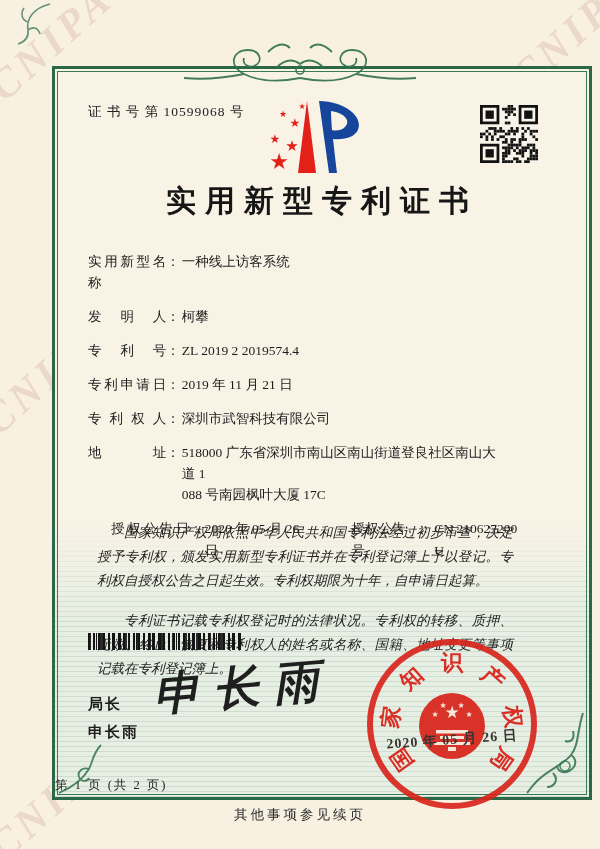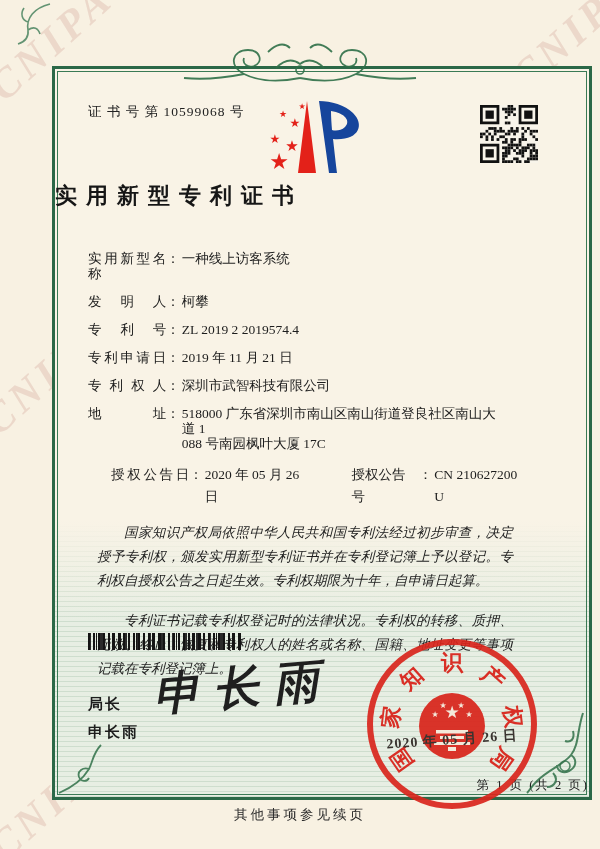--- a/index.html
+++ b/index.html
@@ -16,25 +16,25 @@
          background:
            linear-gradient(180deg, rgba(249,243,230,1) 0%, rgba(249,243,230,1) 62%, rgba(249,243,230,0) 76%),
            repeating-linear-gradient(0deg, rgba(141,178,150,0.28) 0 1px, rgba(141,178,150,0) 1px 5px),
            #e7eee3; padding-left: 40px;}
   .frame-inner{position:absolute;inset:2px;border:1px solid #3a7a55;}
 
   .abs{position:absolute;}
 
   .cert-no{left:33px;top:34px;font-size:13.5px;letter-spacing:1px;color:#222;}
 
-  .title{left:0;top:112px;width:100%;font-size:22px;font-weight:bold;
+  .title{left:0;top:112px;width:100%;text-align:center;font-size:30px;font-weight:bold;
          letter-spacing:9px;color:#161616;}
 
   .fields{left:33px;top:182px;width:442px;font-size:13.5px;color:#1d1d1d;}
-  .field-row{display:flex;margin-bottom:13px;line-height:15px;}
+  .field-row{display:flex;margin-bottom:13px;line-height:21px;}
   .flabel{display:inline-block;width:5.8em;text-align:justify;text-align-last:justify;flex:none;}
   .colon{flex:none;}
   .fvalue{margin-left:2px;}
   .addr-val{width:318px;}
   .grant-row{display:flex;line-height:22px;margin-left:23px;}
   .grant-pair{display:flex;}
   .grant-pair.second{margin-left:36px;}
 
   .paras{left:26px;top:436px;width:448px;font-size:13.5px;line-height:1.78;color:#222;
          text-align:justify;font-style:italic;}
@@ -44,21 +44,21 @@
     background:
       repeating-linear-gradient(90deg,#141414 0 2px,transparent 2px 5px),
       repeating-linear-gradient(90deg,#141414 0 1px,transparent 1px 8px),
       repeating-linear-gradient(90deg,#2a2a2a 0 3px,transparent 3px 12px);}
 
   .official-title{left:33px;top:626px;font-size:15px;font-weight:bold;color:#1d1d1d;letter-spacing:2px;}
   .official-name{left:33px;top:654px;font-size:15px;font-weight:bold;color:#1d1d1d;letter-spacing:2px;}
   .signature{left:98px;top:588px;font-size:46px;font-weight:bold;font-style:italic;color:#1f1f1f;
              letter-spacing:14px;transform:rotate(-5deg);white-space:nowrap;}
 
-  .page-num{left:0;top:708px;width:100%;text-align:right;font-size:12.5px;color:#222;letter-spacing:2px;}
+  .page-num{left:0;top:708px;width:100%;text-align:left;font-size:12.5px;color:#222;letter-spacing:2px;}
 
   .seal{position:absolute;left:362px;top:634px;width:180px;height:180px;z-index:5;}
   .seal-date{position:absolute;left:362px;top:731px;width:180px;text-align:center;font-size:14px;
              font-weight:bold;color:#3a3430;letter-spacing:1px;transform:rotate(-4deg);z-index:6;white-space:nowrap;}
 
   .note{position:absolute;left:0;top:806px;width:100%;text-align:center;font-size:13.5px;color:#2a2a2a;
         letter-spacing:3px;z-index:2;}
 
   .logo{left:200px;top:26px;width:110px;height:86px;}
   .qr{left:424px;top:36px;width:60px;height:58px;}

